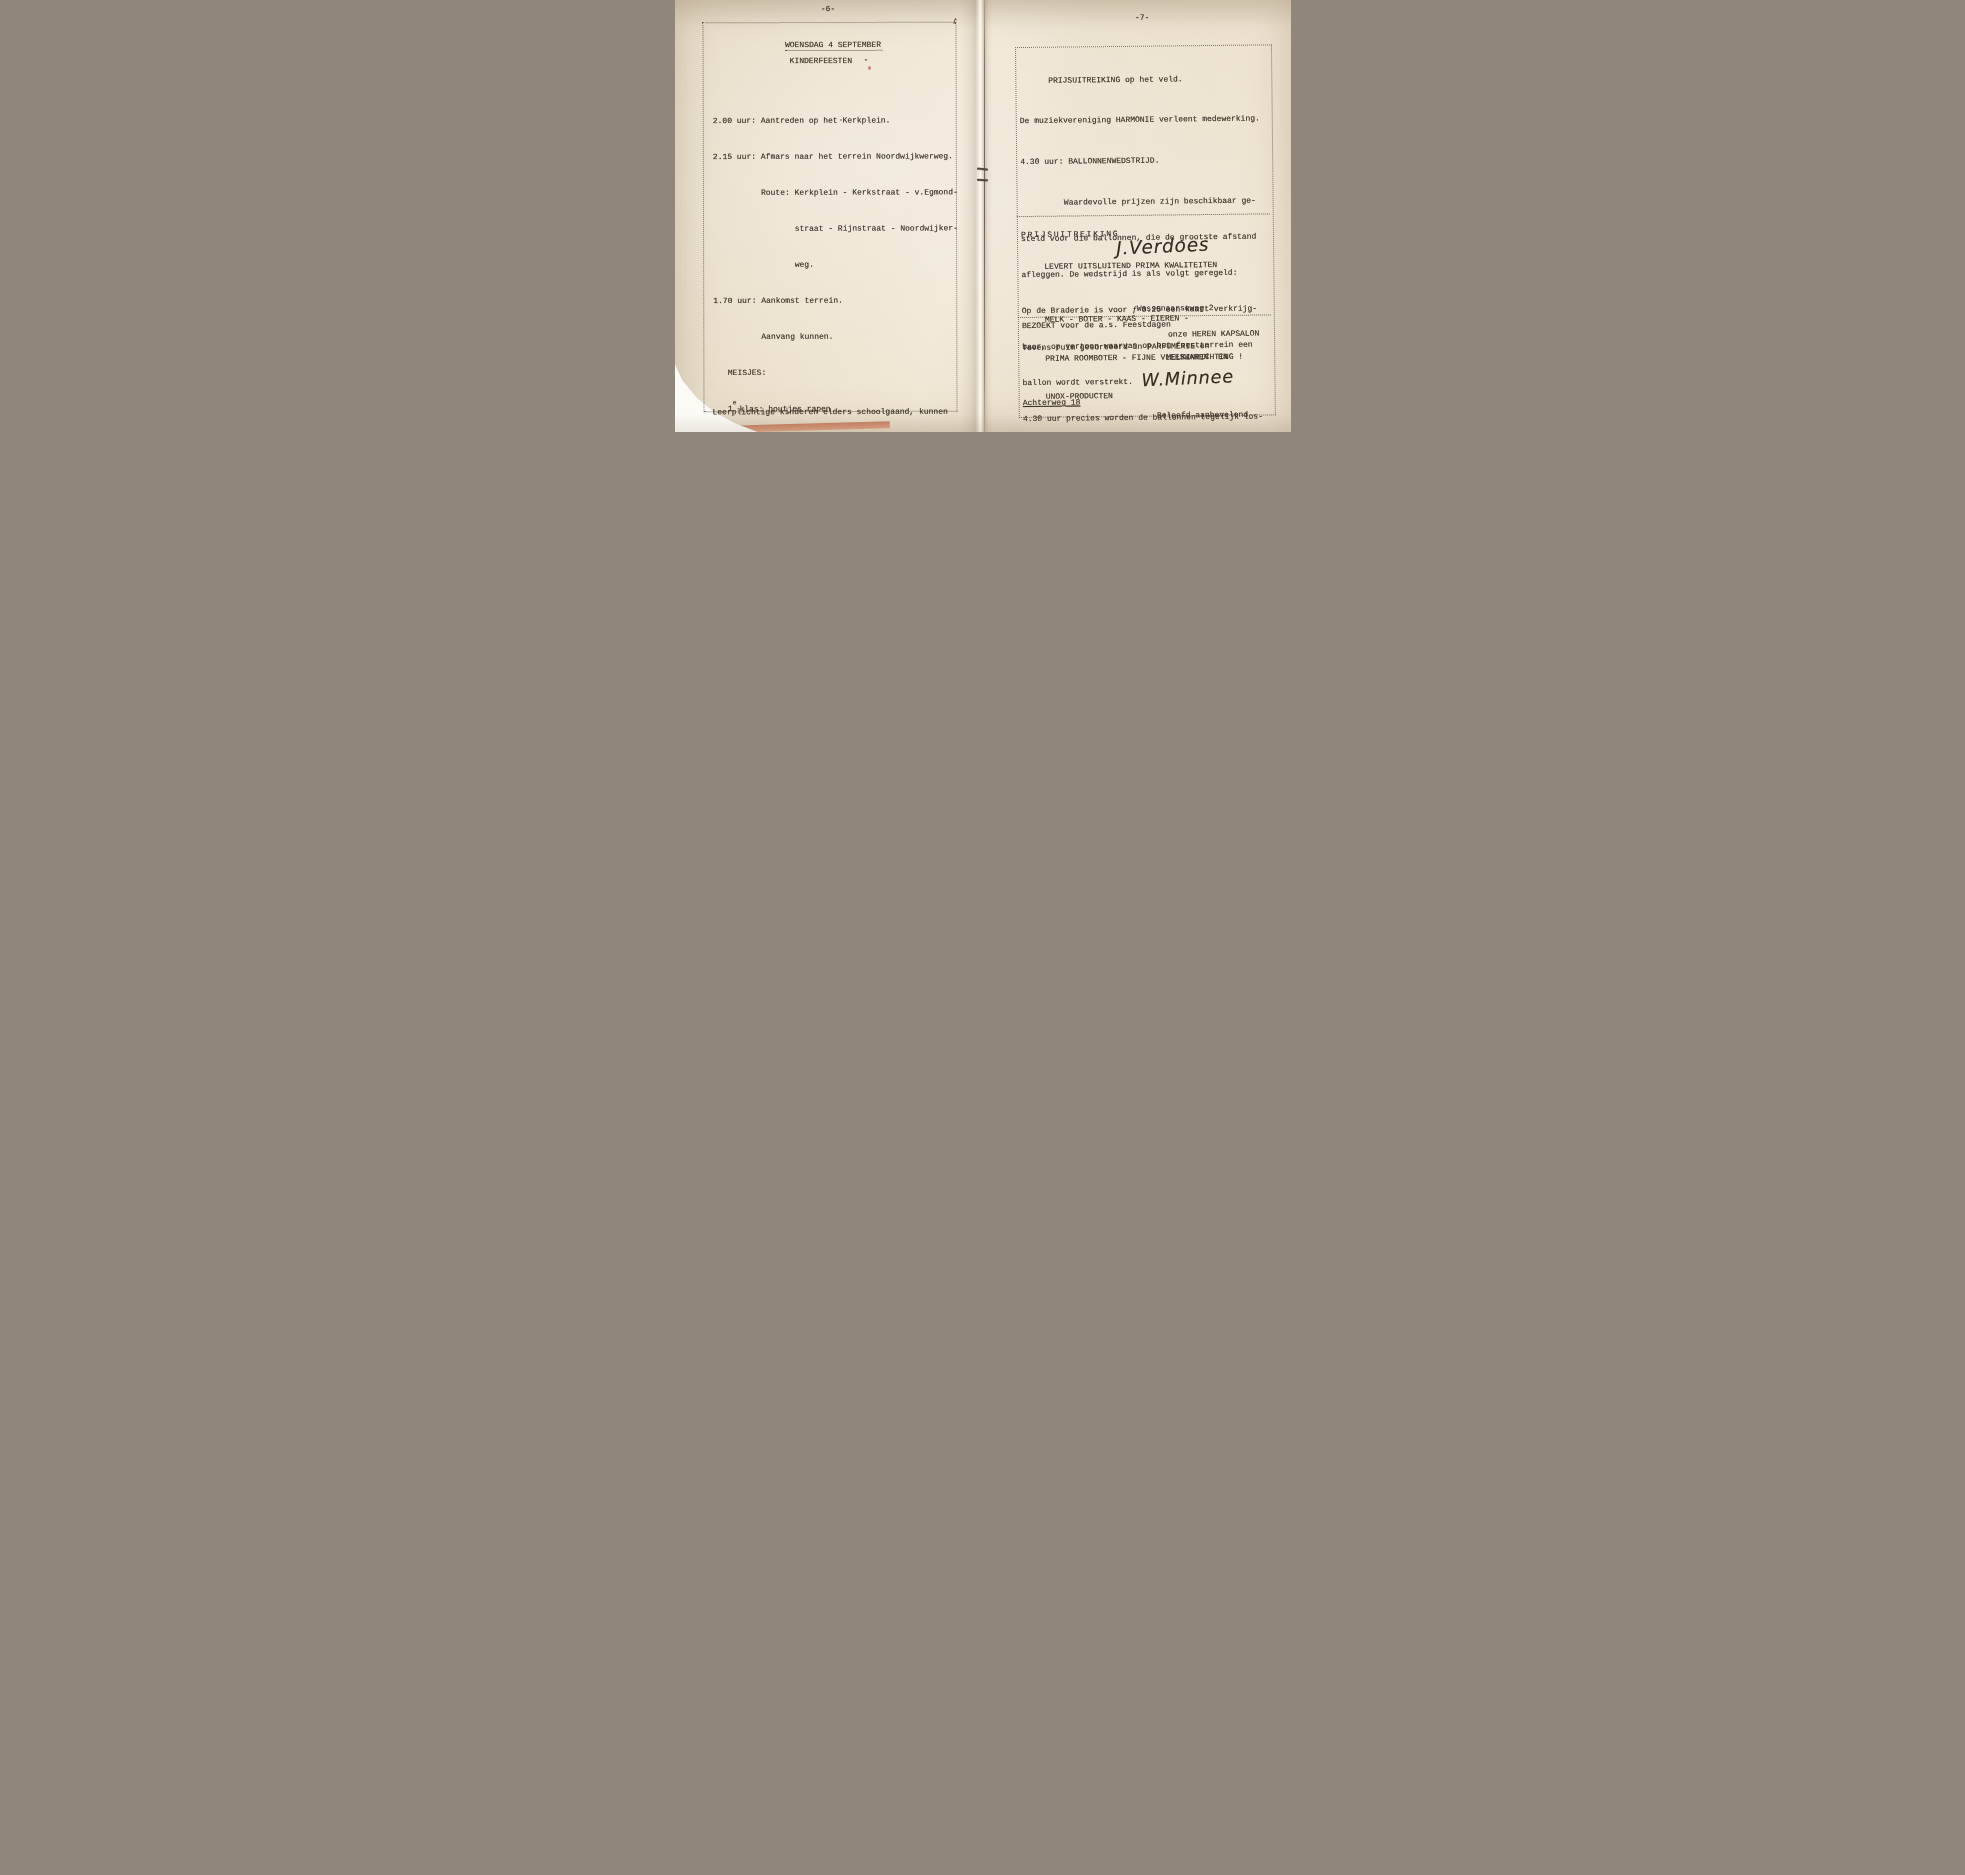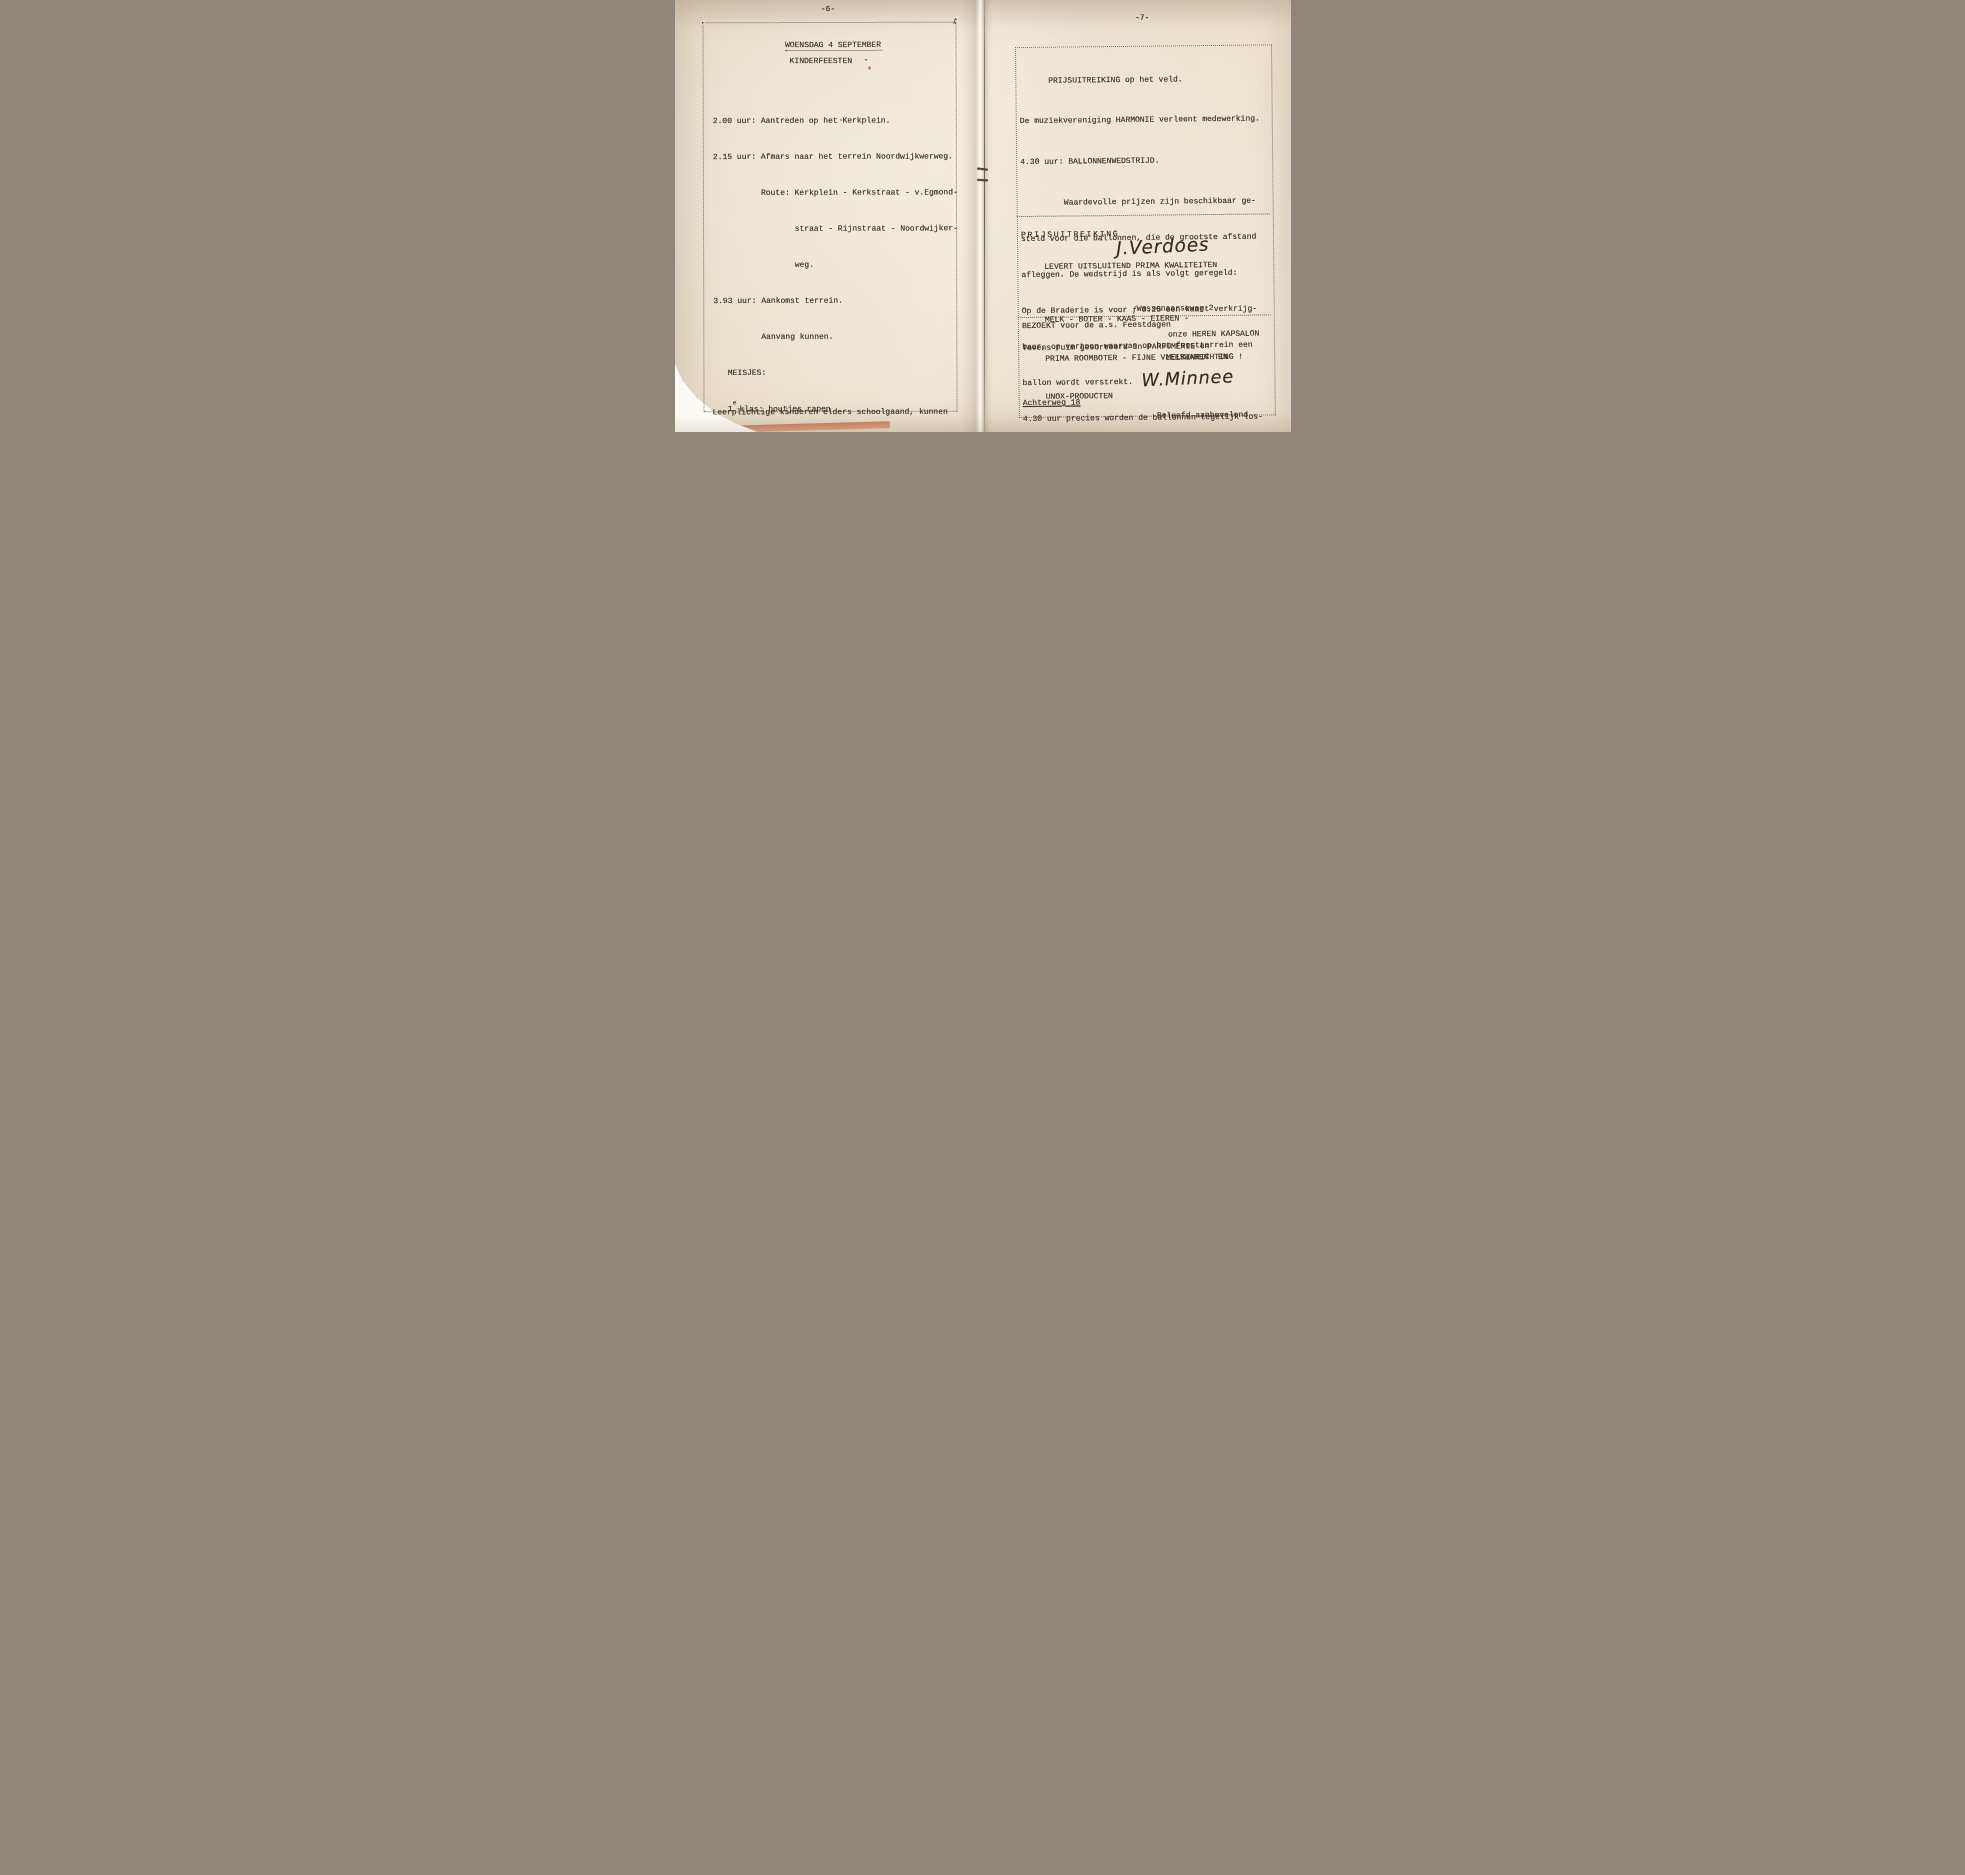--- a/index.html
+++ b/index.html
@@ -116,21 +116,21 @@
         <div class="line"><span>2.00 uur: Aantreden op het Kerkplein.</span><span class="knum"></span><sup class="kord"></sup><span class="krest"></span></div>
       
         <div class="line"><span>2.15 uur: Afmars naar het terrein Noordwijkwerweg.</span><span class="knum"></span><sup class="kord"></sup><span class="krest"></span></div>
       
         <div class="line" style="padding-left: 10ch;"><span>Route: Kerkplein - Kerkstraat - v.Egmond-</span><span class="knum"></span><sup class="kord"></sup><span class="krest"></span></div>
       
         <div class="line" style="padding-left: 17ch;"><span>straat - Rijnstraat - Noordwijker-</span><span class="knum"></span><sup class="kord"></sup><span class="krest"></span></div>
       
         <div class="line" style="padding-left: 17ch;"><span>weg.</span><span class="knum"></span><sup class="kord"></sup><span class="krest"></span></div>
       
-        <div class="line"><span>3.93 uur: Aankomst terrein.</span><span class="knum"></span><sup class="kord"></sup><span class="krest"></span></div>
+        <div class="line"><span>1.70 uur: Aankomst terrein.</span><span class="knum"></span><sup class="kord"></sup><span class="krest"></span></div>
       
         <div class="line" style="padding-left: 10ch;"><span>Aanvang kunnen.</span><span class="knum"></span><sup class="kord"></sup><span class="krest"></span></div>
       
         <div class="line" style="padding-left: 3ch;"><span>MEISJES:</span><span class="knum"></span><sup class="kord"></sup><span class="krest"></span></div>
       
         <div class="line" style="padding-left: 3ch;"><span></span><span class="knum">1</span><sup class="kord">e</sup><span class="krest">klas: houtjes rapen</span></div>
       
         
       
         

